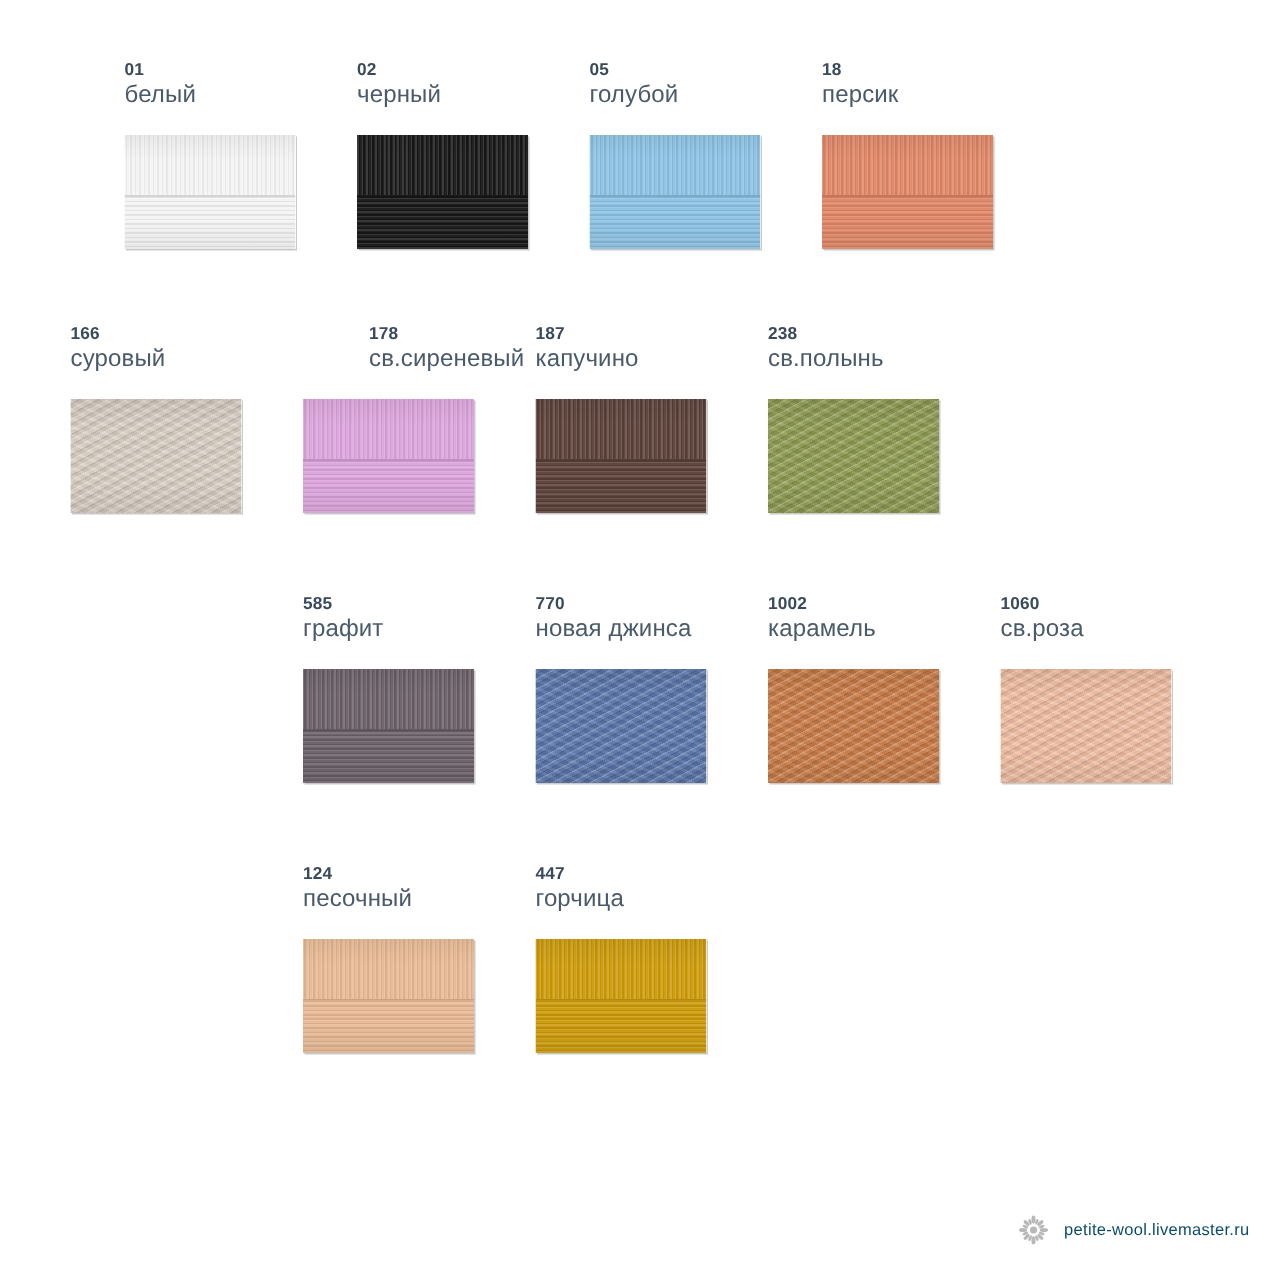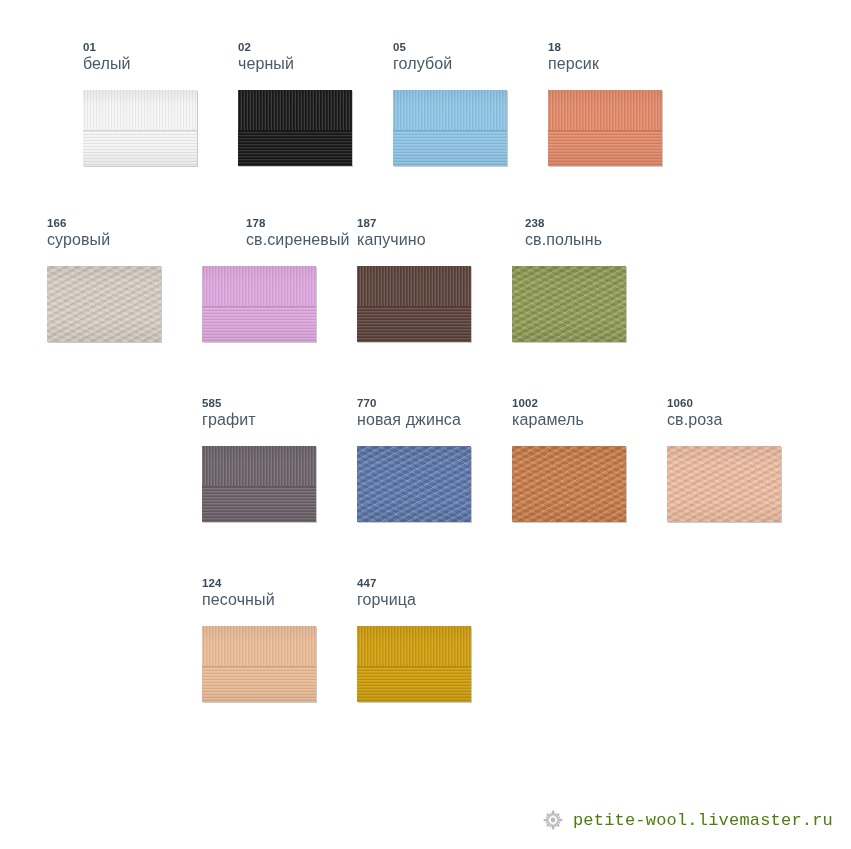--- a/index.html
+++ b/index.html
@@ -164,25 +164,24 @@
   #watermark {
     position: absolute;
     right: 18px;
     bottom: 14px;
     height: 30px;
     display: flex;
     align-items: center;
     gap: 9px;
   }
   #watermark .wm-text {
-    font-size: 17px;
-    color: #4d7c0f;
+    font-size: 11px;
+    color: #0c4a6e;
     letter-spacing: 0.2px;
     white-space: nowrap;
-    font-family: Liberation Mono, monospace;
   }
   #watermark .wm-icon {
     width: 22px;
     height: 22px;
     display: block;
     opacity: 0.62;
   }
 </style>
 </head>
 <body>
@@ -274,21 +273,21 @@
         <div class="swatch-wrap">
           <div class="swatch">
             <div class="base" style="background: rgb(90, 64, 56);"></div>
             <div class="vfiber"></div>
             <div class="hfiber"></div>
             <div class="bandline"></div>
             <div class="shade"></div>
           </div>
         </div>
       </div>
-      <div class="cell" style="left: 512px; padding-left: 13px;">
+      <div class="cell" style="left: 512px;">
         <div class="code">238</div>
         <div class="name">св.полынь</div>
         <div class="swatch-wrap">
           <div class="swatch">
             <div class="base" style="background: rgb(142, 155, 82);"></div>
             <div class="diag"></div>
             <div class="diag2"></div>
             <div class="shade"></div>
           </div>
         </div>

